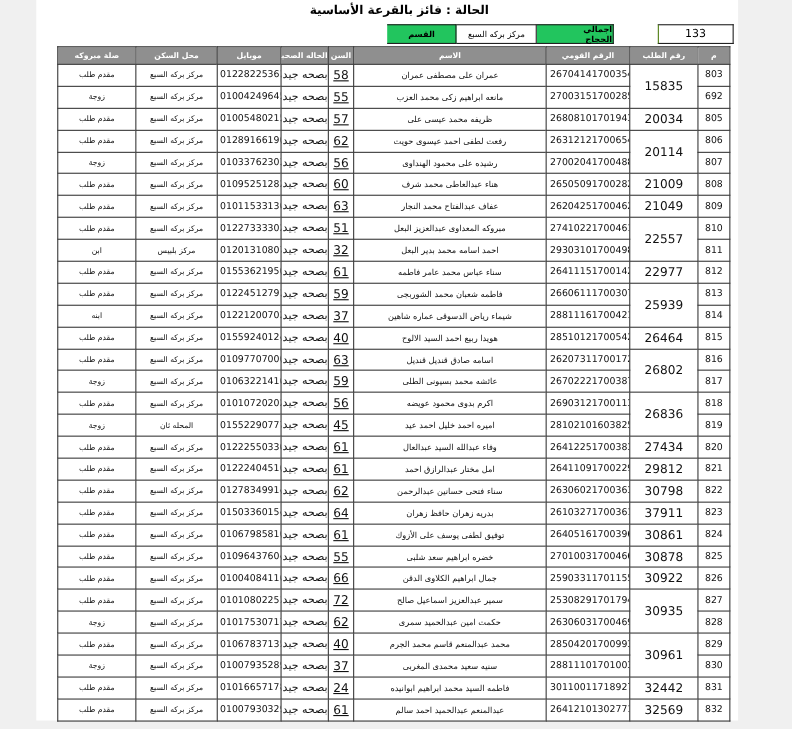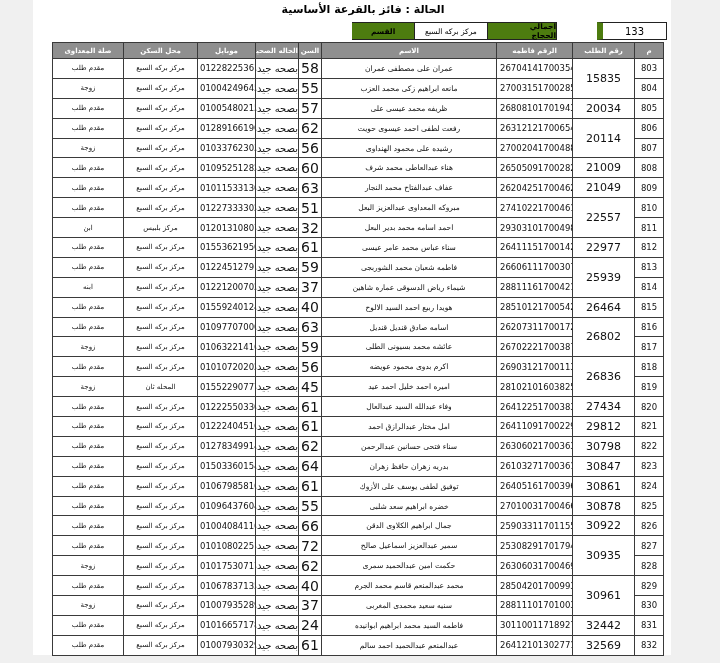--- a/index.html
+++ b/index.html
@@ -26,22 +26,22 @@
     width: 315px; height: 18px;
     display: flex; flex-direction: row-reverse;
     direction: rtl;
   }
   .summary-cell {
     border: 1px solid #222; border-left: none;
     display: flex; align-items: center; justify-content: center;
     font-size: 7.5px; color: #000; height: 18px;
     background: #fff;
   }
-  .summary-cell:last-child { border-left: 6px solid #4d7c0f; margin-left: 40px; }
-  .summary-cell.label { background: #4d7c0f; font-weight: bold; }
+  .summary-cell:last-child { border-left: 1px solid #4d7c0f; margin-left: 40px; }
+  .summary-cell.label { background: #22c55e; font-weight: bold; }
   .summary-cell.w-dept { width: 74px; }
   .summary-cell.w-deptval { width: 85px; }
   .summary-cell.w-total { width: 77px; padding-left: 24px; }
   .summary-cell.w-totalval { width: 81px; font-size: 10px; }
   table.winners {
     position: absolute; left: 19px; top: 42px;
     width: 611px;
     border-collapse: collapse; table-layout: fixed;
     direction: rtl;
     border: 1.5px solid #1e1e1e;
@@ -55,21 +55,21 @@
   table.winners thead tr { height: 16px; }
   table.winners th {
     background: #8f8f8f; color: #ffffff;
     font-size: 7px; font-weight: bold;
   }
   table.winners tbody tr { height: 19.9px; }
   td.col-serial   { font-size: 8.5px; }
   td.col-request  { font-size: 11px; }
   td.col-id       { font-size: 8.5px; text-align: left; direction: ltr; padding-left: 3px; }
   td.col-name     { font-size: 7.5px; }
-  td.col-age      { font-size: 14px; }
+  td.col-age      { font-size: 11px; text-decoration: underline; }
   td.col-health   { font-size: 10px; }
   td.col-mobile   { font-size: 8.5px; text-align: left; direction: ltr; padding-left: 2px; }
   td.col-residence{ font-size: 7px; }
   td.col-relation { font-size: 7px; margin-top: 16px; }
 </style>
 </head>
 <body>
 
 <div class="page">
 
@@ -91,43 +91,43 @@
         <col style="width:23px">
         <col style="width:43px">
       <col style="width:58px">
         <col style="width:74px">
         <col style="width:71px">
     </colgroup>
     <thead>
       <tr>
         <th>م</th>
         <th>رقم الطلب</th>
-        <th>الرقم فاطمه</th>
+        <th>الرقم القومي</th>
         <th>الاسم</th>
         <th>السن</th>
         <th>الحاله الصحيه</th>
         <th>موبايل</th>
         <th>محل السكن</th>
-        <th>صلة المعداوى</th>
+        <th>صلة مبروكه</th>
       </tr>
     </thead>
     <tbody>
         <tr>
           <td class="col-serial">803</td>
           <td class="col-request" rowspan="2">15835</td>
           <td class="col-id">26704141700354</td>
           <td class="col-name">عمران على مصطفى عمران</td>
           <td class="col-age">58</td>
           <td class="col-health">بصحه جيده</td>
           <td class="col-mobile">01228225361</td>
           <td class="col-residence">مركز بركه السبع</td>
           <td class="col-relation">مقدم طلب</td>
         </tr>
         <tr>
-          <td class="col-serial">804</td>
+          <td class="col-serial">692</td>
           <td class="col-id">27003151700285</td>
           <td class="col-name">مانعه ابراهيم زكى محمد العزب</td>
           <td class="col-age">55</td>
           <td class="col-health">بصحه جيده</td>
           <td class="col-mobile">01004249645</td>
           <td class="col-residence">مركز بركه السبع</td>
           <td class="col-relation">زوجة</td>
         </tr>
         <tr>
           <td class="col-serial">805</td>
@@ -201,21 +201,21 @@
           <td class="col-age">32</td>
           <td class="col-health">بصحه جيده</td>
           <td class="col-mobile">01201310807</td>
           <td class="col-residence">مركز بلبيس</td>
           <td class="col-relation">ابن</td>
         </tr>
         <tr>
           <td class="col-serial">812</td>
           <td class="col-request">22977</td>
           <td class="col-id">26411151700142</td>
-          <td class="col-name">سناء عباس محمد عامر عيسى</td>
+          <td class="col-name">سناء عباس محمد عامر فاطمه</td>
           <td class="col-age">61</td>
           <td class="col-health">بصحه جيده</td>
           <td class="col-mobile">01553621950</td>
           <td class="col-residence">مركز بركه السبع</td>
           <td class="col-relation">مقدم طلب</td>
         </tr>
         <tr>
           <td class="col-serial">813</td>
           <td class="col-request" rowspan="2">25939</td>
           <td class="col-id">26606111700307</td>
@@ -317,21 +317,21 @@
           <td class="col-id">26306021700363</td>
           <td class="col-name">سناء فتحى حسانين عبدالرحمن</td>
           <td class="col-age">62</td>
           <td class="col-health">بصحه جيده</td>
           <td class="col-mobile">01278349914</td>
           <td class="col-residence">مركز بركه السبع</td>
           <td class="col-relation">مقدم طلب</td>
         </tr>
         <tr>
           <td class="col-serial">823</td>
-          <td class="col-request">30847</td>
+          <td class="col-request">37911</td>
           <td class="col-id">26103271700361</td>
           <td class="col-name">بدريه زهران حافظ زهران</td>
           <td class="col-age">64</td>
           <td class="col-health">بصحه جيده</td>
           <td class="col-mobile">01503360154</td>
           <td class="col-residence">مركز بركه السبع</td>
           <td class="col-relation">مقدم طلب</td>
         </tr>
         <tr>
           <td class="col-serial">824</td>

